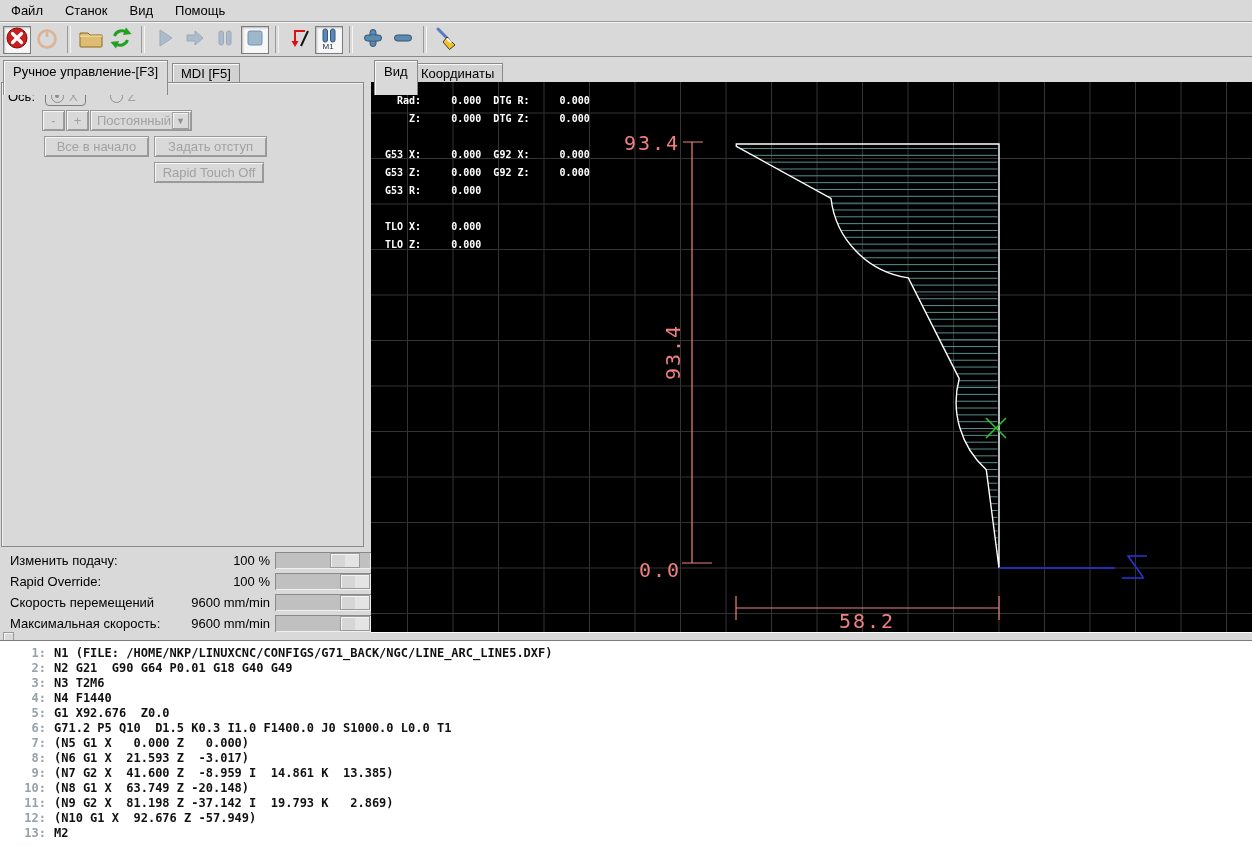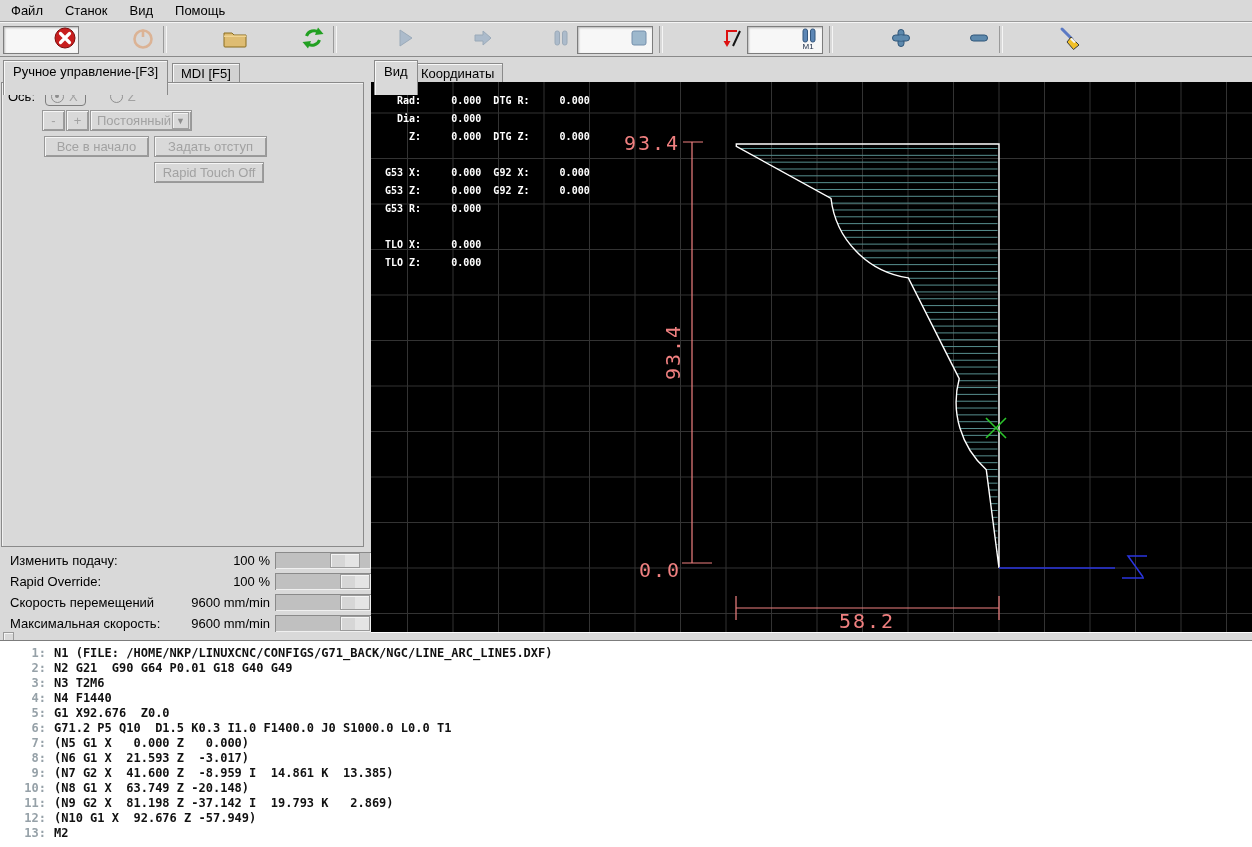--- a/index.html
+++ b/index.html
@@ -6,21 +6,21 @@
   .app{position:relative;width:1252px;height:847px;overflow:hidden;
        font-family:"Liberation Sans",sans-serif;font-size:13px;color:#000;background:#d9d9d9;}
   
   .menubar{position:absolute;left:0;top:0;width:1252px;height:21px;background:#d9d9d9;
            border-bottom:1px solid #9b9b9b;display:flex;align-items:center;}
   .menu-item{padding:2px 11px;cursor:default;}
   
   .toolbar{position:absolute;left:0;top:22px;width:1252px;height:35px;background:#d9d9d9;
            border-top:1px solid #f5f5f5;border-bottom:1px solid #8a8a8a;
            display:flex;align-items:center;padding-left:2px;box-sizing:border-box;}
-  .tbtn{width:28px;height:28px;display:flex;align-items:center;justify-content:center;flex:0 0 auto;margin:0 1px;padding-left:48px;}
+  .tbtn{width:28px;height:28px;display:flex;align-items:center;justify-content:center;flex:0 0 auto;margin:0 1px;}
   .tbtn.pressed{background:#f7f7f7;border:1px solid #7d7d7d;width:26px;height:26px;
                 box-shadow:inset 1px 1px 2px rgba(0,0,0,.25);}
   .tbtn.disabled{opacity:.42;}
   .tsep{width:2px;height:27px;border-left:1px solid #9a9a9a;border-right:1px solid #f5f5f5;margin:0 5px;flex:0 0 auto;}
   
   .tab{position:absolute;background:#d9d9d9;border:1px solid #8a8a8a;border-bottom:none;
        box-shadow:inset 1px 1px 0 #f8f8f8;padding:3px 9px 16px 9px;white-space:nowrap;z-index:3;}
   .tab.inactive{background:#d2d2d2;padding:2px 8px 1px 8px;z-index:1;}
   
   .left-frame{position:absolute;left:1px;top:82px;width:361px;height:463px;background:#d9d9d9;
@@ -341,21 +341,21 @@
         <text class="dimtext" x="468" y="546" font-size="20">58.2</text>
       </g>
       <g style="stroke:var(--blue)" stroke-width="1.5" fill="none">
         <path d="M628 486 H744"></path>
         <path d="M776 474 H757 L772 495 M751 496 H773"></path>
       </g>
       <g style="stroke:var(--green)" stroke-width="1.6">
         <path d="M615 336 L635 356 M615 356 L635 336"></path>
       </g>
     </svg>
-    <div class="dro" id="droBox"><div>  Rad:     0.000  DTG R:     0.000</div><div>  Dia:     0.000</div><div>    Z:     0.000  DTG Z:     0.000</div><div>&nbsp;</div><div>G53 X:     0.000  G92 X:     0.000</div><div>G53 Z:     0.000  G92 Z:     0.000</div><div>G53 R:     0.000</div><div>&nbsp;</div><div>TLO X:     0.000</div><div>TLO Z:     0.000</div></div>
+    <div class="dro" id="droBox"><div>  Rad:     0.000  DTG R:     0.000</div><div>    Z:     0.000  DTG Z:     0.000</div><div>&nbsp;</div><div>G53 X:     0.000  G92 X:     0.000</div><div>G53 Z:     0.000  G92 Z:     0.000</div><div>G53 R:     0.000</div><div>&nbsp;</div><div>TLO X:     0.000</div><div>TLO Z:     0.000</div></div>
   </div>
   <div class="bottom-strip"></div>
 
   <div class="gcode" id="gcodeBox">
       <div class="gline"><span class="gnum">1:</span><span class="gtext">N1 (FILE: /HOME/NKP/LINUXCNC/CONFIGS/G71_BACK/NGC/LINE_ARC_LINE5.DXF)</span></div>
       <div class="gline"><span class="gnum">2:</span><span class="gtext">N2 G21  G90 G64 P0.01 G18 G40 G49</span></div>
       <div class="gline"><span class="gnum">3:</span><span class="gtext">N3 T2M6</span></div>
       <div class="gline"><span class="gnum">4:</span><span class="gtext">N4 F1440</span></div>
       <div class="gline"><span class="gnum">5:</span><span class="gtext">G1 X92.676  Z0.0</span></div>
       <div class="gline"><span class="gnum">6:</span><span class="gtext">G71.2 P5 Q10  D1.5 K0.3 I1.0 F1400.0 J0 S1000.0 L0.0 T1</span></div>

